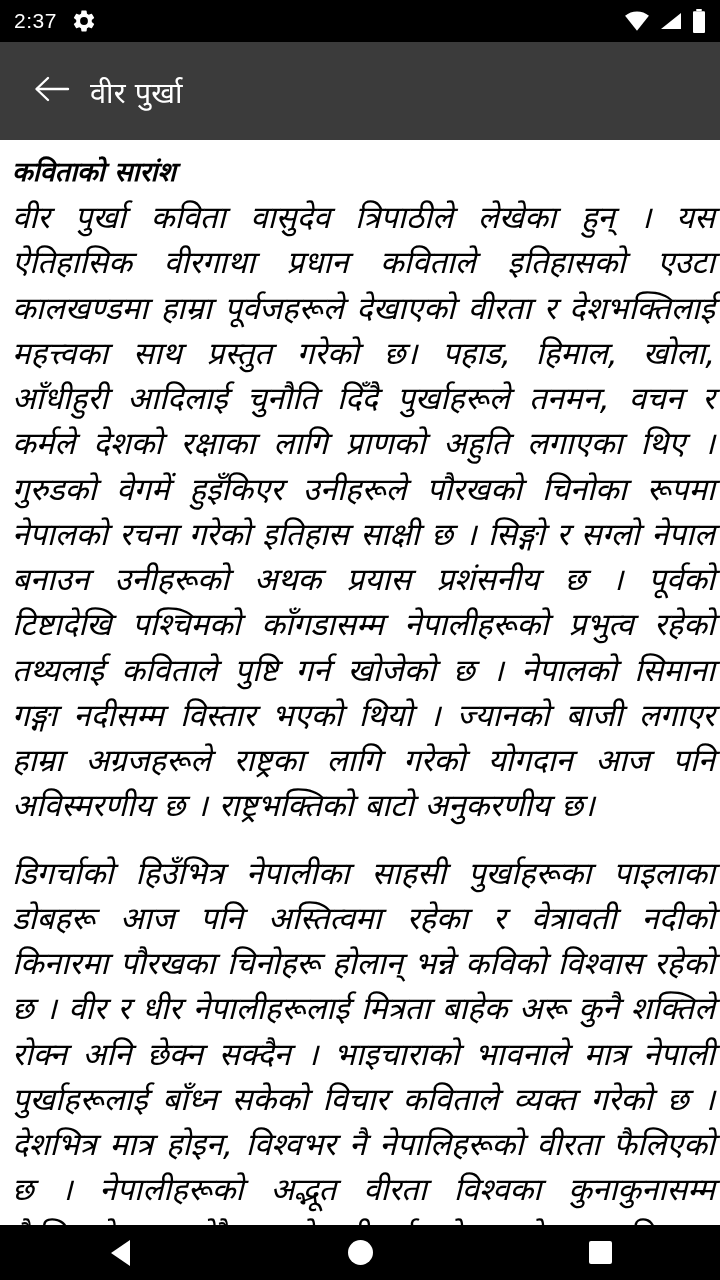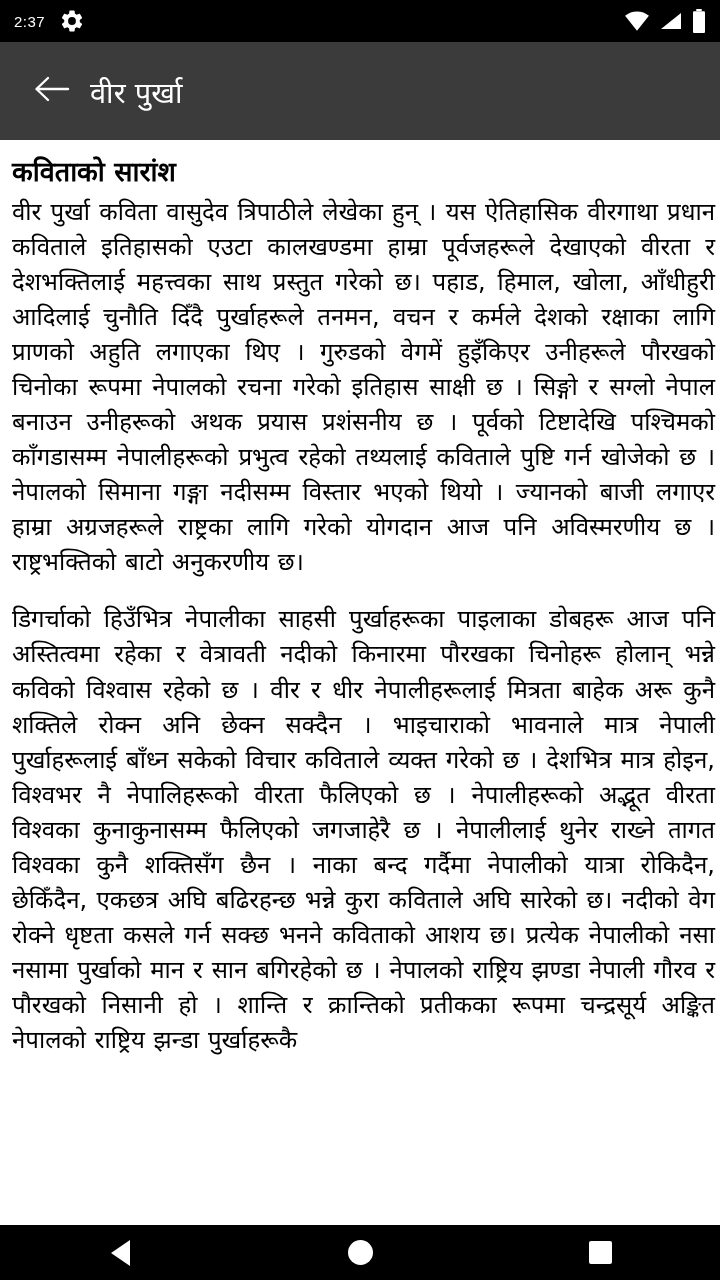--- a/index.html
+++ b/index.html
@@ -24,21 +24,21 @@
     align-items: center;
     padding: 0 14px;
     box-sizing: border-box;
   }
   .status-left {
     display: flex;
     align-items: center;
     gap: 14px;
   }
   .status-clock {
-    font-size: 15px;
+    font-size: 21px;
     font-family: "Liberation Sans", sans-serif;
     letter-spacing: 0.5px;
   }
   .gear-icon svg { display: block; }
   .status-spacer { flex: 1; }
   .status-right {
     display: flex;
     align-items: center;
     gap: 9px;
   }
@@ -69,30 +69,31 @@
     font-weight: 400;
   }
 
   
   .content {
     padding: 14px 5px 0 12px;
     box-sizing: border-box;
     height: 1085px;
     overflow: hidden;
     background: #ffffff;
+    font-style: italic;
   }
   .article-heading {
     font-size: 27px;
     font-weight: bold;
     color: #000000;
     margin: 0 0 6px 0;
     line-height: 1.3;
   }
   .article-para {
-    font-size: 24px;
+    font-size: 31px;
     color: #000000;
     line-height: 1.46;
     text-align: justify;
     margin: 0 0 22px 0;
     word-spacing: 1px;
   }
   .article-para:last-child { margin-bottom: 0; }
 
   
   .nav-bar {

